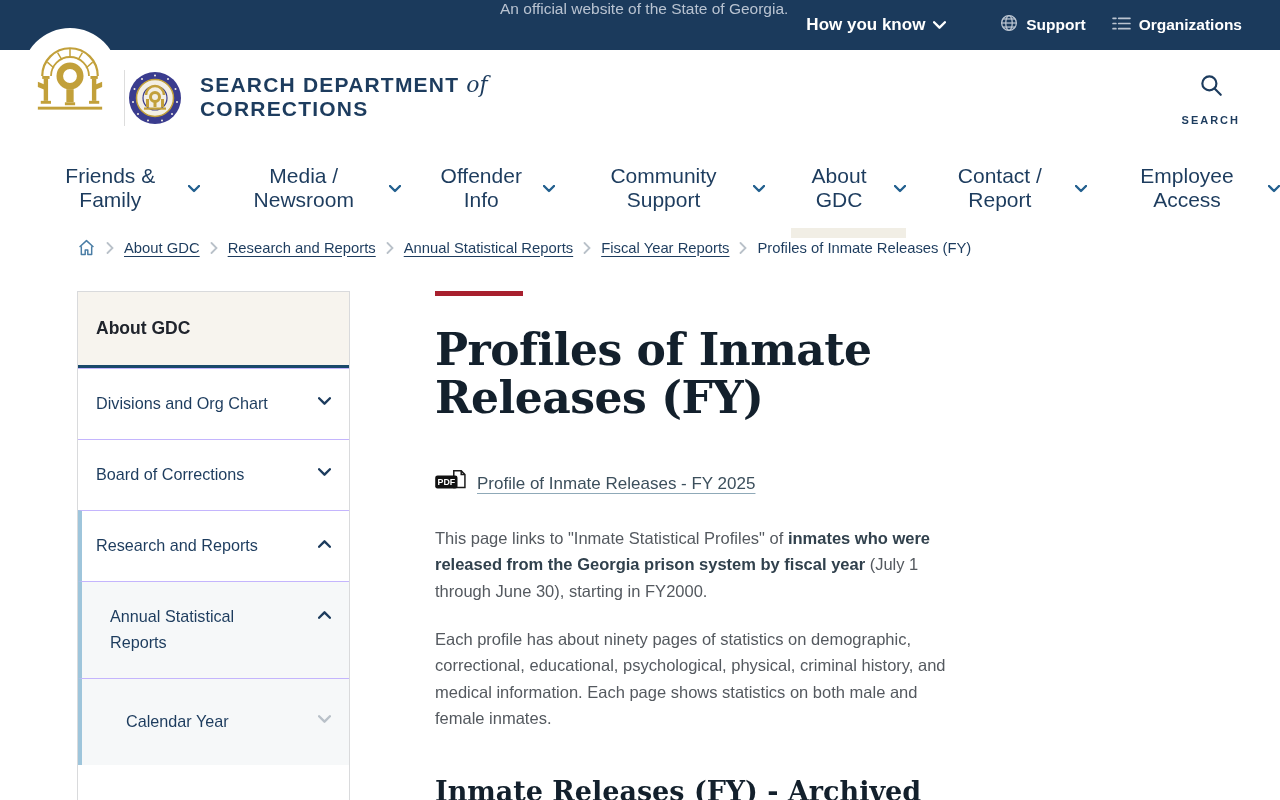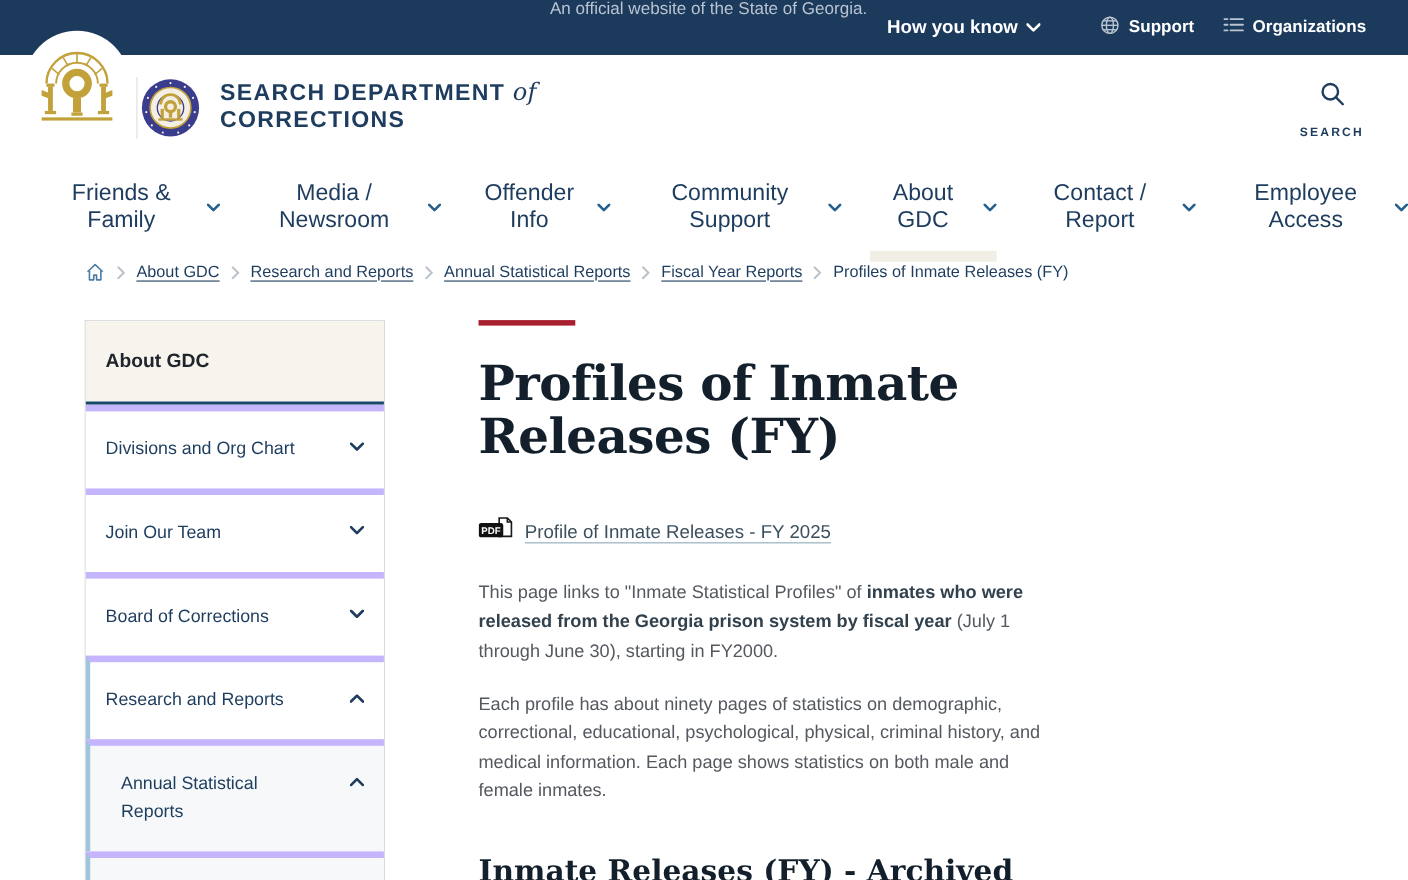--- a/index.html
+++ b/index.html
@@ -46,21 +46,21 @@
 
   
   .content-wrap { display:flex; margin:34px 0 0 77px; gap:85px; }
 
   
   .sidebar { width:273px; flex:none; border:1px solid #d9dadc; border-bottom:none; }
   .sidebar-header { background:#f7f4ee; padding:26px 18px; font-size:17.5px; font-weight:bold;
     color:#20242c; border-bottom:3px solid #19496a; }
   .side-item { display:flex; align-items:flex-start; justify-content:space-between; gap:10px;
     padding:22px 18px; color:#1d3c5e; font-size:16.2px; font-weight:500; line-height:1.6;
-    border-top:6px solid #c4b5fd; cursor:pointer; background:#fff; }
+    border-top:1px solid #c4b5fd; cursor:pointer; background:#fff; }
   .side-item:first-of-type { border-top:none; }
   .side-item .lbl { max-width:175px; }
   .side-item .chev { color:#1d3c5e; flex:none; margin-top:6px; display:flex; }
   .side-item.trail { border-left:4px solid #9ec5db; padding-left:14px; }
   .side-item.lvl2 { padding-left:32px; background:#f6f8f9; }
   .side-item.lvl2.trail { padding-left:28px; }
   .side-item.lvl3 { padding-left:48px; background:#f6f8f9; padding-top:30px; padding-bottom:30px; }
   .side-item.lvl3.trail { padding-left:44px; }
   .side-item.lvl3 .chev { color:#b9c1c9; }
 
@@ -295,28 +295,20 @@
 
     <div class="side-item">
       <span class="lbl">Divisions and Org Chart</span>
       <span class="chev">
           <svg width="13" height="9" viewBox="0 0 12 8">
             <path d="M1 1l5 5 5-5" fill="none" stroke="currentColor" stroke-width="2.2" stroke-linecap="round" stroke-linejoin="round"></path>
           </svg>
         </span>
     </div>
 
-    <div class="side-item">
-      <span class="lbl">Join Our Team</span>
-      <span class="chev">
-          <svg width="13" height="9" viewBox="0 0 12 8">
-            <path d="M1 1l5 5 5-5" fill="none" stroke="currentColor" stroke-width="2.2" stroke-linecap="round" stroke-linejoin="round"></path>
-          </svg>
-        </span>
-    </div>
 
     <div class="side-item">
       <span class="lbl">Board of Corrections</span>
       <span class="chev">
           <svg width="13" height="9" viewBox="0 0 12 8">
             <path d="M1 1l5 5 5-5" fill="none" stroke="currentColor" stroke-width="2.2" stroke-linecap="round" stroke-linejoin="round"></path>
           </svg>
         </span>
     </div>
 

